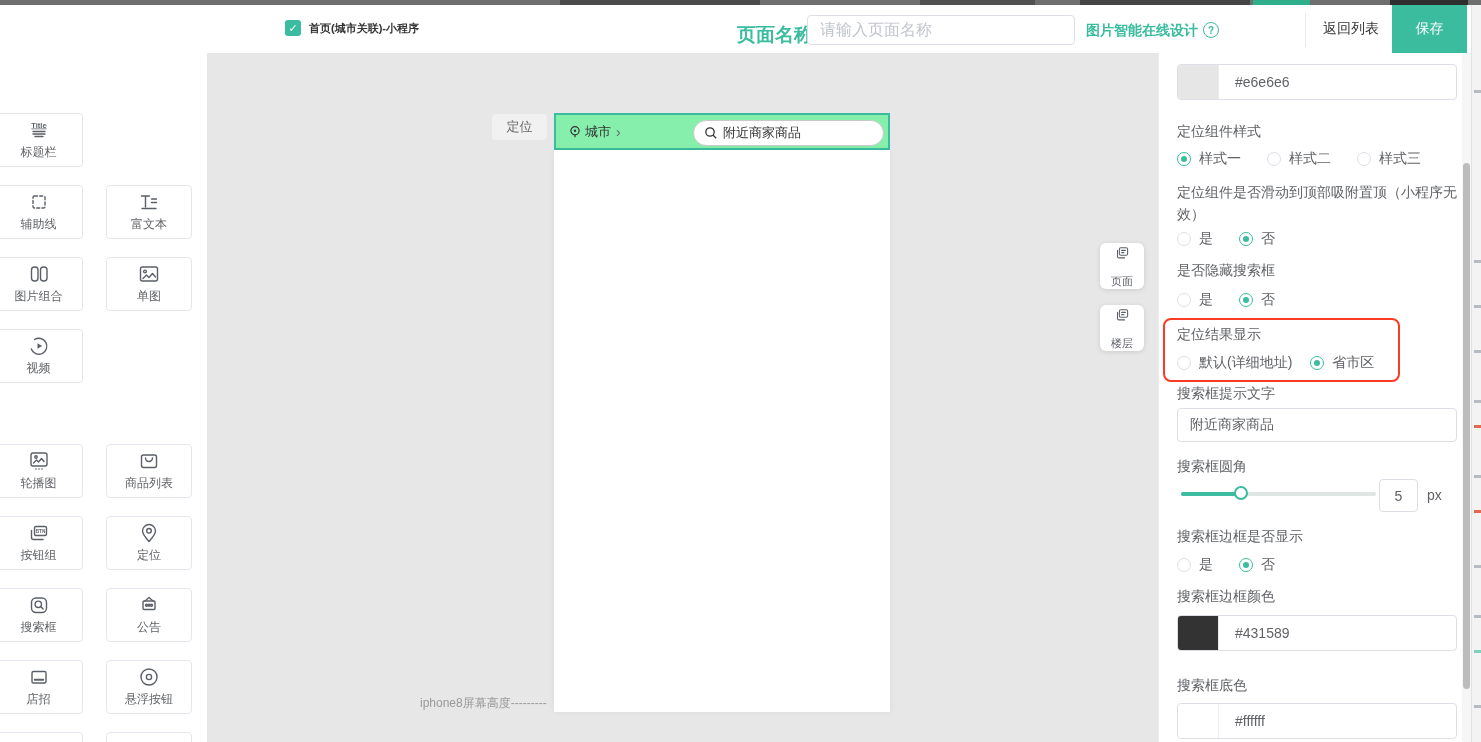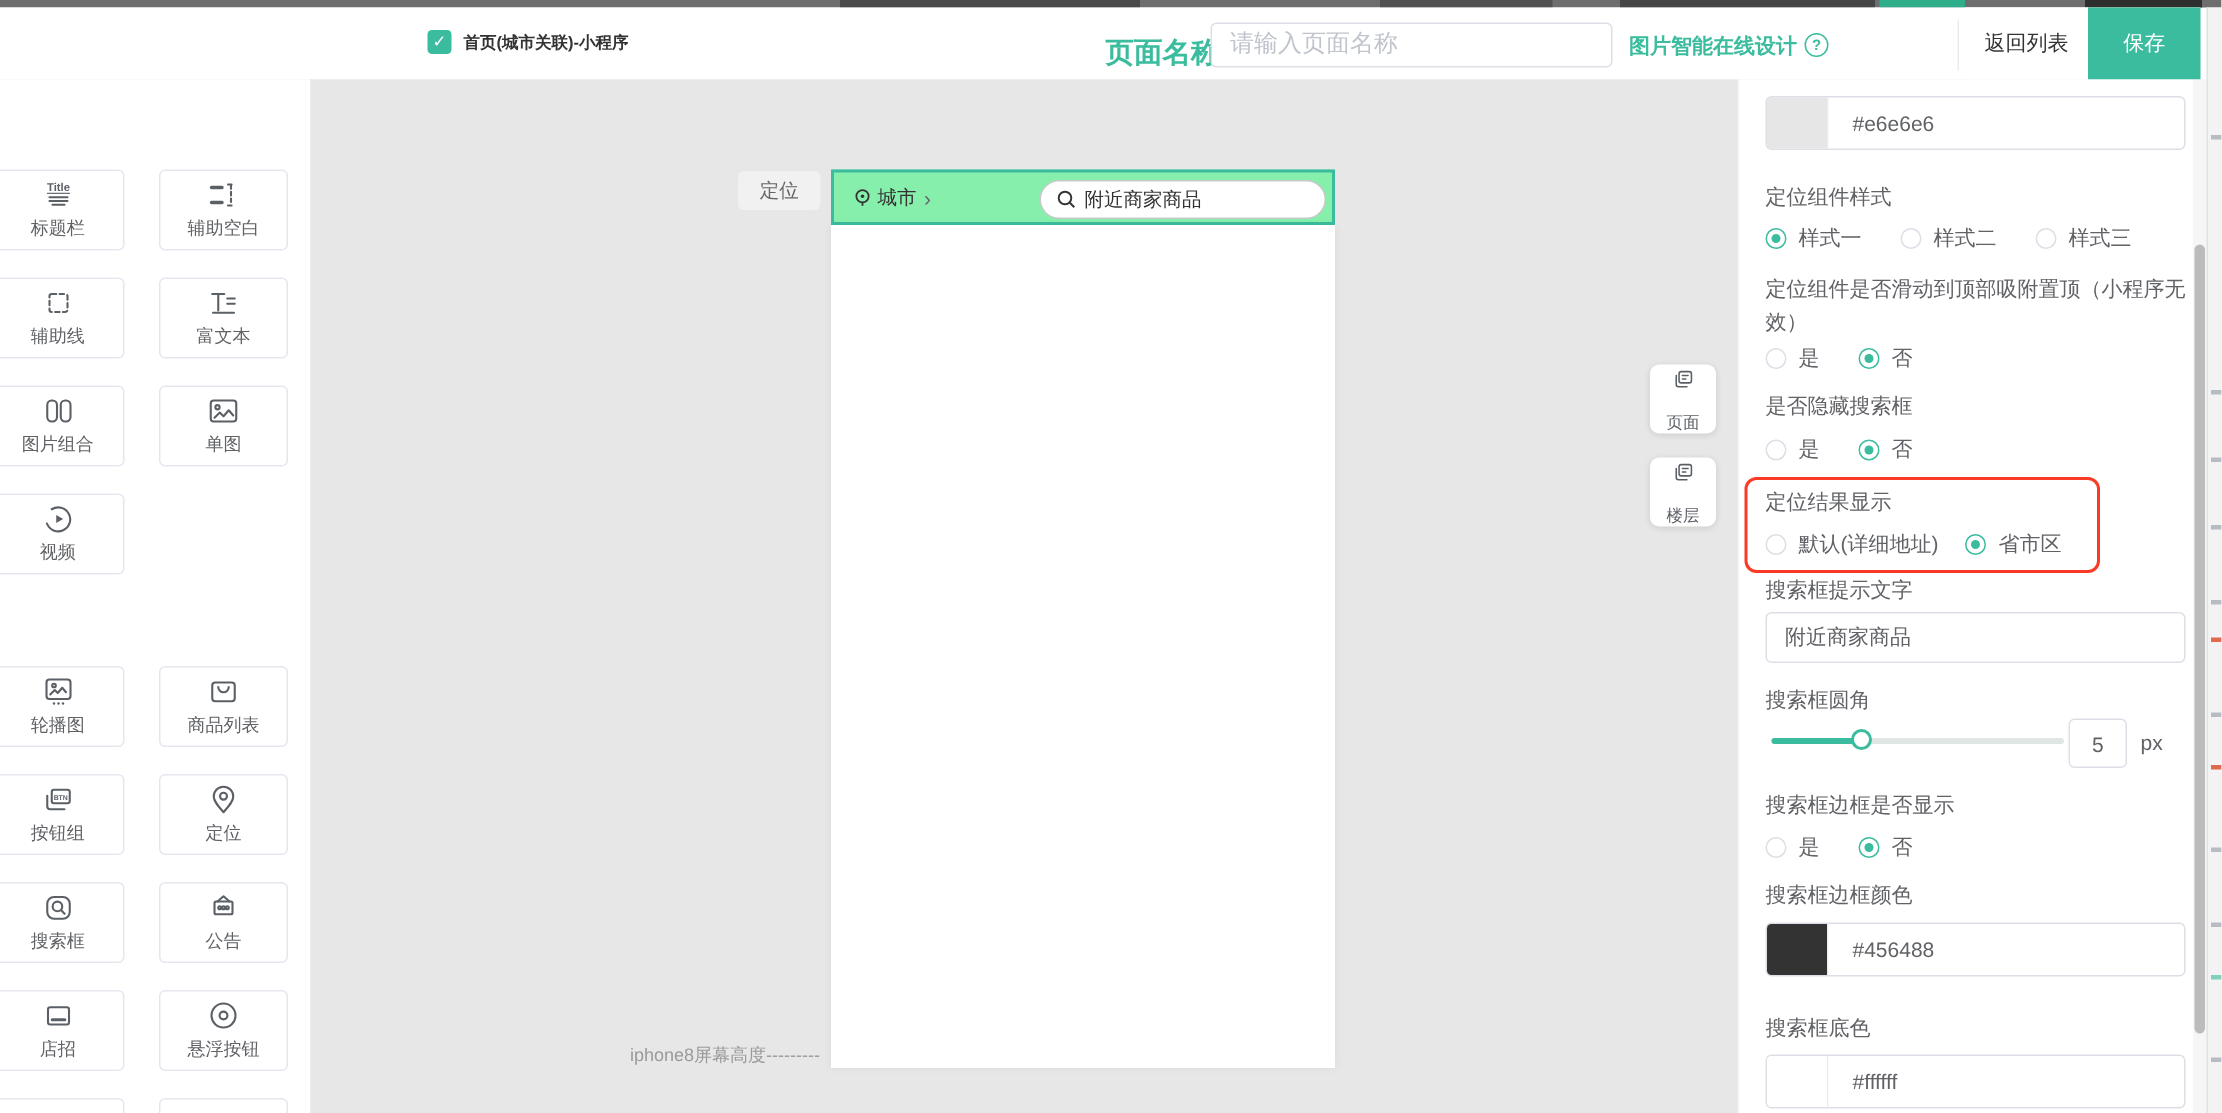--- a/index.html
+++ b/index.html
@@ -109,30 +109,20 @@
 
   <div class="card c1" style="top:60px">
     <span class="cicon">
         <svg width="24" height="24" viewBox="0 0 24 24">
           <text x="12" y="9.5" text-anchor="middle" font-size="7.5" font-weight="bold" fill="#5b5f66" stroke="none" text-decoration="underline">Title</text>
           <path d="M6 13.5h12M6 16h12M8 18.5h8"></path>
         </svg>
       </span>
     <span class="clabel">标题栏</span>
   </div>
-  <div class="card c2" style="top:60px">
-    <span class="cicon">
-        <svg width="24" height="24" viewBox="0 0 24 24">
-          <path d="M4 7h7" stroke-width="2.2"></path>
-          <path d="M4 17h7" stroke-width="2.2"></path>
-          <path d="M15 5h4M15 19h4M17 5.5v13" stroke-dasharray="2.4 2"></path>
-        </svg>
-      </span>
-    <span class="clabel">辅助空白</span>
-  </div>
 
   <div class="card c1" style="top:132px">
     <span class="cicon">
         <svg width="24" height="24" viewBox="0 0 24 24">
           <rect x="6" y="6" width="12" height="12" rx="1.5" stroke-dasharray="3 2.2"></rect>
         </svg>
       </span>
     <span class="clabel">辅助线</span>
   </div>
   <div class="card c2" style="top:132px">
@@ -392,21 +382,21 @@
       </span>
     <span class="radio-opt">
         <span class="radio checked"></span>
         <span class="radio-label">否</span>
       </span>
   </div>
 
   <div class="p-label" style="top:535px">搜索框边框颜色</div>
   <div class="color-field" style="top:562px">
     <span class="swatch" style="background:#333333"></span>
-    <span class="cf-val">#456488</span>
+    <span class="cf-val">#431589</span>
   </div>
 
   <div class="p-label" style="top:624px">搜索框底色</div>
   <div class="color-field" style="top:650px">
     <span class="swatch" style="background:#ffffff"></span>
     <span class="cf-val">#ffffff</span>
   </div>
 </div>
 
 <div class="scroll-track">

